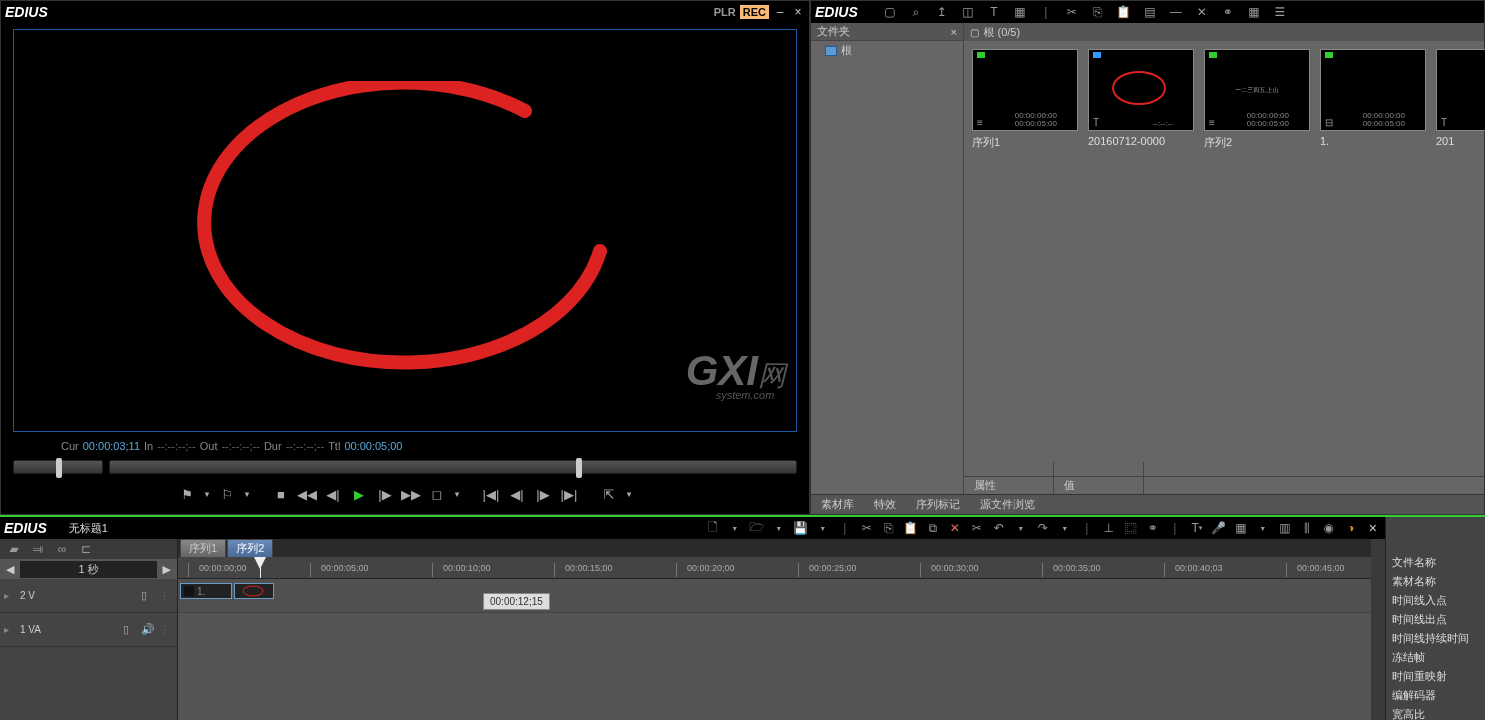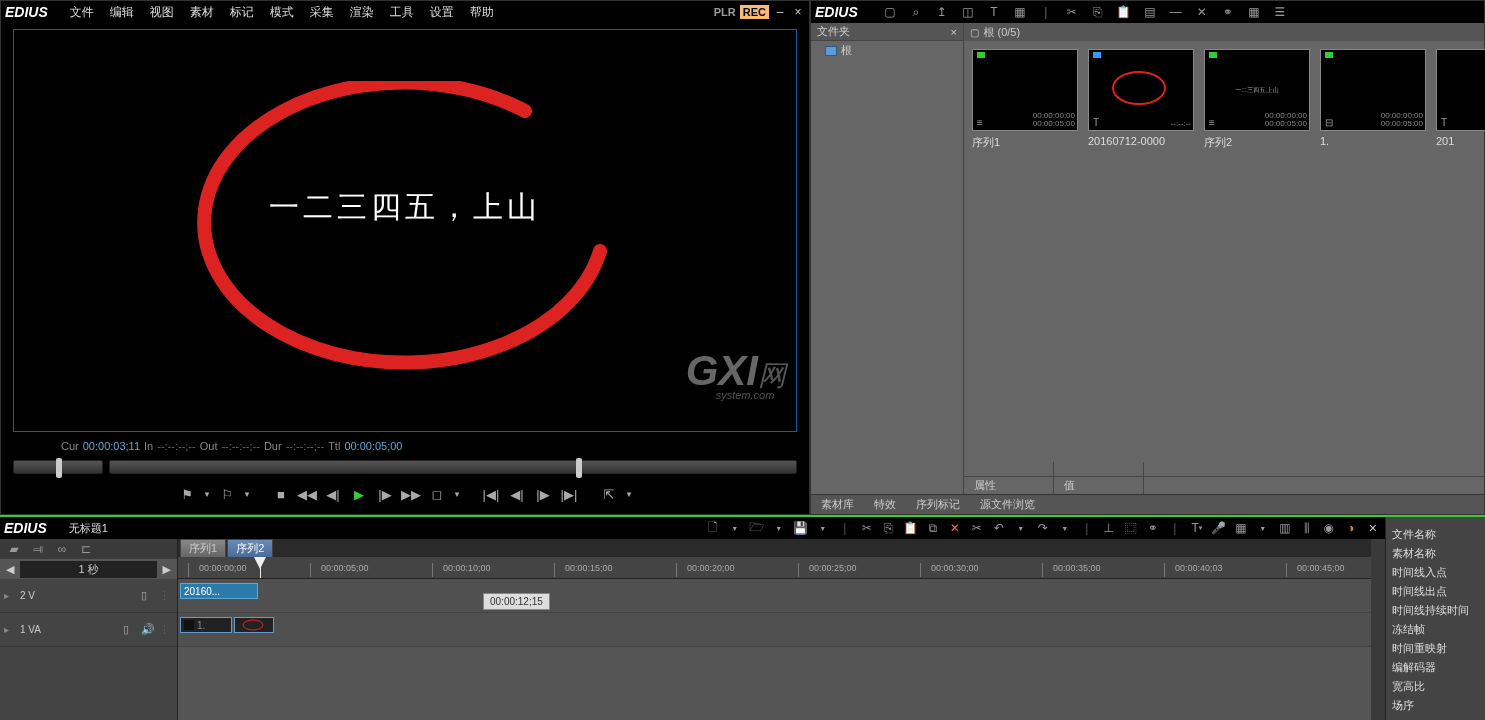--- a/index.html
+++ b/index.html
@@ -40,21 +40,21 @@
 .folder-tree { width: 200px; background: #666; border-right: 1px solid #444; }
 .tree-header { background: #555; height: 18px; display: flex; align-items: center; padding: 0 6px; border-bottom: 1px solid #444; font-size: 11px; gap: 20px; }
 .tree-close { margin-left: auto; cursor: pointer; }
 .tree-item { padding: 2px 14px; display: flex; align-items: center; gap: 4px; }
 .folder-icon { width: 12px; height: 10px; background: #5a9bd8; border: 1px solid #2a5a88; }
 .clip-area { flex: 1; display: flex; flex-direction: column; }
 .clip-header { background: #555; height: 18px; display: flex; align-items: center; padding: 0 6px; gap: 4px; }
 .clip-grid { flex: 1; padding: 8px; display: flex; gap: 10px; align-items: flex-start; }
 .clip-item { width: 106px; }
 .clip-thumb { width: 106px; height: 82px; background: #000; border: 1px solid #888; position: relative; margin-bottom: 4px; }
-.clip-tc-overlay { position: absolute; bottom: 2px; right: 2px; font-size: 8px; color: #888; line-height: 1; text-align: right; }
+.clip-tc-overlay { position: absolute; bottom: 2px; right: 20px; font-size: 8px; color: #888; line-height: 1; text-align: right; }
 .clip-badge { position: absolute; top: 2px; left: 4px; width: 8px; height: 6px; }
 .clip-type { position: absolute; bottom: 2px; left: 4px; font-size: 10px; color: #999; }
 .clip-label { font-size: 11px; color: #ddd; }
 .prop-row { background: #666; border-top: 1px solid #444; height: 18px; display: flex; align-items: center; }
 .prop-cell { padding: 16px 10px; border-right: 1px solid #444; width: 90px; }
 .bin-tabs { background: #555; height: 20px; display: flex; align-items: center; border-top: 1px solid #333; }
 .bin-tab { padding: 2px 10px; font-size: 11px; cursor: pointer; }
 
 
 .timeline-panel { grid-column: 1 / -1; background: #555; display: flex; border-top: 2px solid #3c3; }
@@ -81,44 +81,42 @@
 .playhead { position: absolute; top: 0; bottom: 0; width: 1px; background: #eee; z-index: 10; }
 .playhead-head { position: absolute; top: 0; left: -6px; width: 12px; height: 12px; background: #eee; clip-path: polygon(0 0, 100% 0, 50% 100%); }
 .track-lane { height: 34px; border-bottom: 1px solid #444; position: relative; background: #505050; }
 .clip-block { position: absolute; top: 4px; height: 16px; background: #3a5a8a; border: 1px solid #6a9aca; font-size: 10px; color: #fff; padding: 0 3px; overflow: hidden; display: flex; align-items: center; }
 .clip-block.sel { background: #2a7aaa; border-color: #5ad; }
 .clip-dark { background: #222; color: #888; }
 .tooltip { position: absolute; background: #ddd; color: #333; font-size: 10px; padding: 2px 6px; border: 1px solid #888; z-index: 20; }
 .tl-scroll { width: 14px; background: #3a3a3a; }
 
 
-.info-sidebar { width: 100px; background: #444; border-left: 1px solid #222; padding-top: 8px; }
+.info-sidebar { width: 100px; background: #444; border-left: 1px solid #222; padding-top: 36px; }
 .info-row { padding: 2px 6px; font-size: 11px; color: #ddd; }
 </style>
 </head>
 <body>
 
 <div class="app">
 
   <div class="preview-panel">
     <div class="menubar">
       <span class="app-name">EDIUS</span>
-      <span id="menu-items"><span class="menu-item">文件</span><span class="menu-item">编辑</span><span class="menu-item">视图</span><span class="menu-item">素材</span><span class="menu-item">标记</span><span class="menu-item">模式</span><span class="menu-item">采集</span><span class="menu-item">渲染</span><span class="menu-item">工具</span><span class="menu-item">设置</span><span class="menu-item">帮助</span></span>
       <div class="menubar-right">
         <span class="plr-label">PLR</span>
         <span class="rec-label">REC</span>
         <span class="win-btn">–</span>
         <span class="win-btn">×</span>
       </div>
     </div>
     <div class="preview-video">
       <svg class="red-arc" viewBox="0 0 440 300">
         <path d="M 340 30 A 200 140 0 1 0 415 170" stroke="#d22" stroke-width="14" fill="none" stroke-linecap="round"></path>
       </svg>
-      <div class="preview-text">一二三四五，上山</div>
       <div class="watermark">
         <span class="watermark-big">GXI</span><span style="font-size:28px">网</span>
         <div style="font-size:11px;color:#555;margin-top:-6px;margin-left:30px">system.com</div>
       </div>
     </div>
     <div class="tc-row">
       <span><span class="tc-label">Cur</span><span class="tc-val">00:00:03;11</span></span>
       <span><span class="tc-label">In</span><span class="tc-val-dim">--:--:--;--</span></span>
       <span><span class="tc-label">Out</span><span class="tc-val-dim">--:--:--;--</span></span>
       <span><span class="tc-label">Dur</span><span class="tc-val-dim">--:--:--;--</span></span>
@@ -336,23 +334,20 @@
               <div class="ruler-tick" style="left: 376px;">00:00:15;00</div>
               <div class="ruler-tick" style="left: 498px;">00:00:20;00</div>
               <div class="ruler-tick" style="left: 620px;">00:00:25;00</div>
               <div class="ruler-tick" style="left: 742px;">00:00:30;00</div>
               <div class="ruler-tick" style="left: 864px;">00:00:35;00</div>
               <div class="ruler-tick" style="left: 986px;">00:00:40;03</div>
               <div class="ruler-tick" style="left: 1108px;">00:00:45;00</div>
             </div>
           <div id="track-lanes">
               <div class="track-lane">
-                <div class="clip-block sel" style="left: 2px; width: 78px;">20160...</div>
-              </div>
-              <div class="track-lane">
                 <div class="clip-block clip-dark" style="left: 2px; width: 52px;"><span style="width:10px;height:10px;background:#111;margin-right:3px;display:inline-block"></span>1.</div>
                 <div class="clip-block clip-dark" style="left: 56px; width: 40px;">
                   <svg width="30" height="14">
                     <ellipse cx="15" cy="7" rx="10" ry="5" stroke="#d22" fill="none"></ellipse>
                   </svg>
                 </div>
               </div>
             </div>
           <div class="tooltip" style="left:305px;top:54px">00:00:12;15</div>
         </div>

